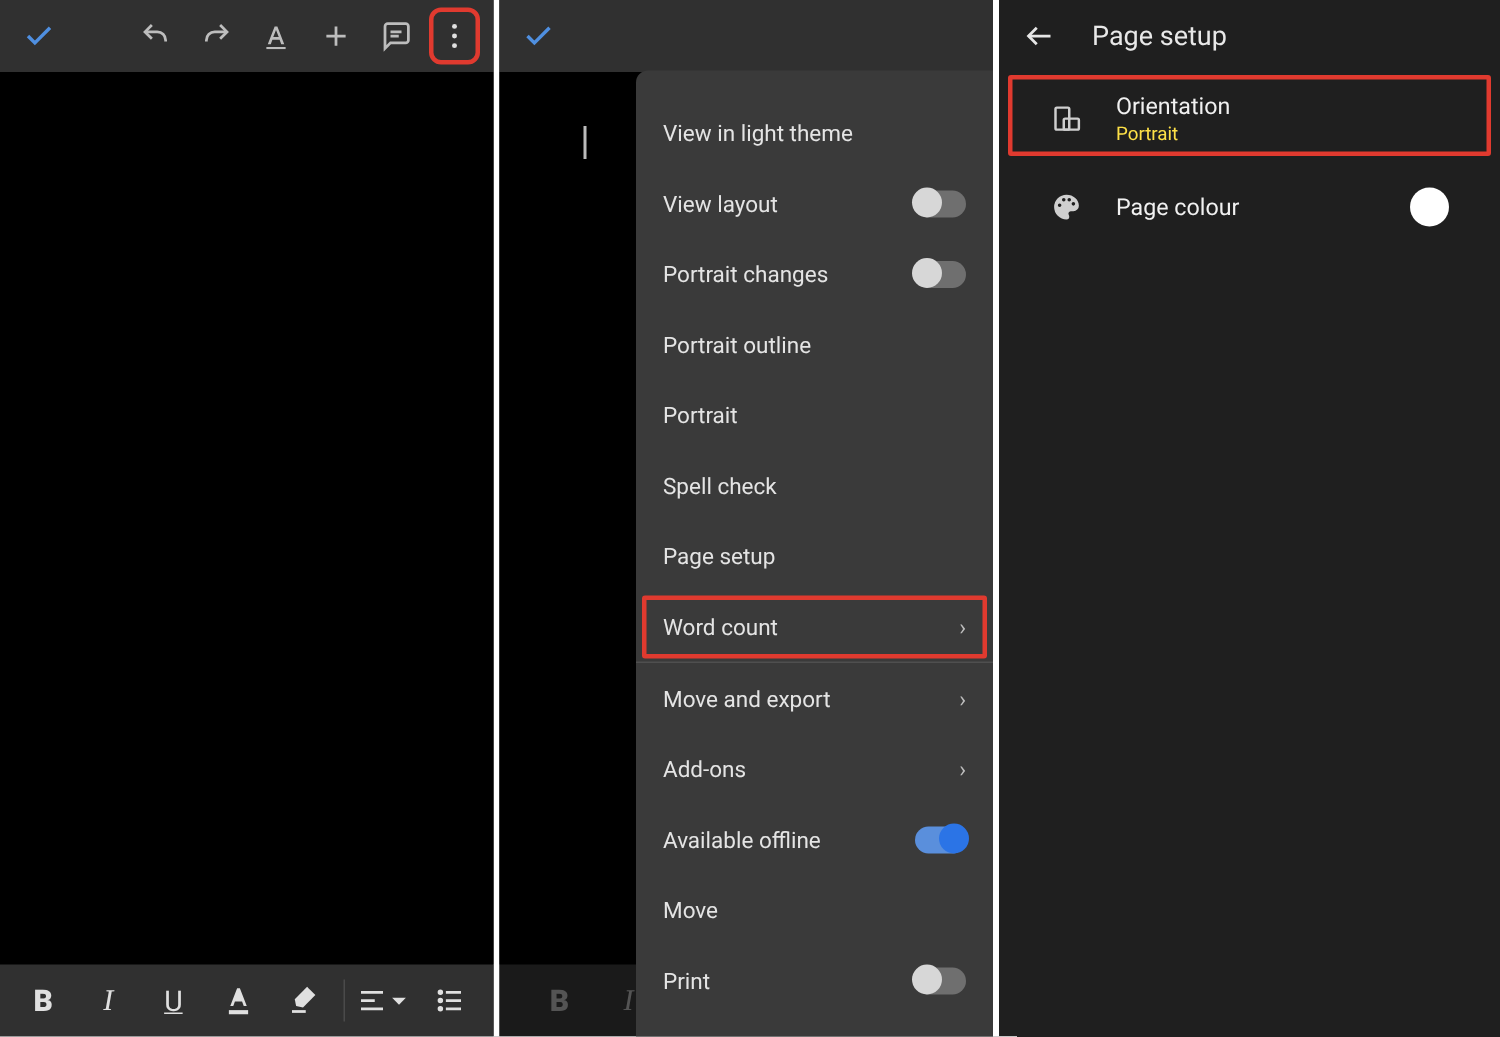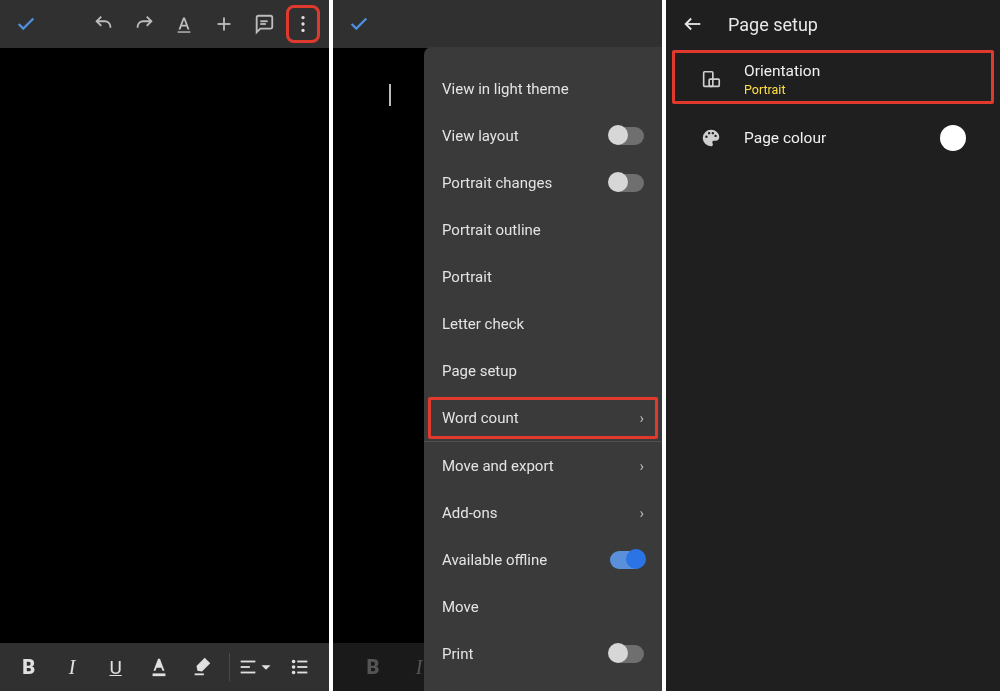--- a/index.html
+++ b/index.html
@@ -286,21 +286,21 @@
           <div class="knob"></div>
         </div>
     </div>
     <div class="menu-item">
       <span>Portrait outline</span>
     </div>
     <div class="menu-item">
       <span>Portrait</span>
     </div>
     <div class="menu-item">
-      <span>Letter check</span>
+      <span>Spell check</span>
     </div>
     <div class="menu-item">
       <span>Page setup</span>
     </div>
     <div class="menu-item">
       <span>Word count</span>
       <span class="chev">›</span>
     </div>
     <div class="menu-divider"></div>
     <div class="menu-item">

